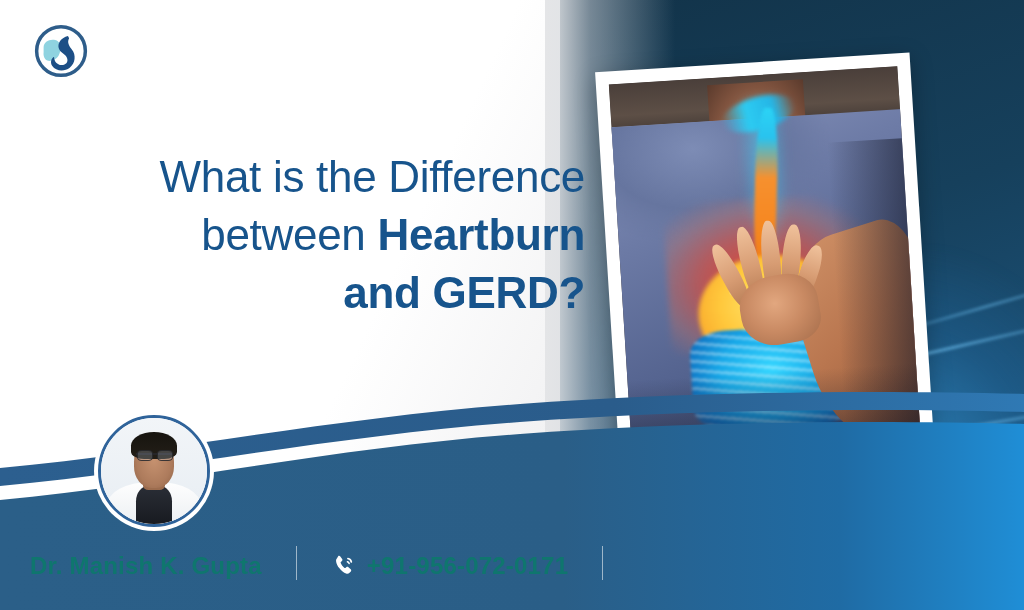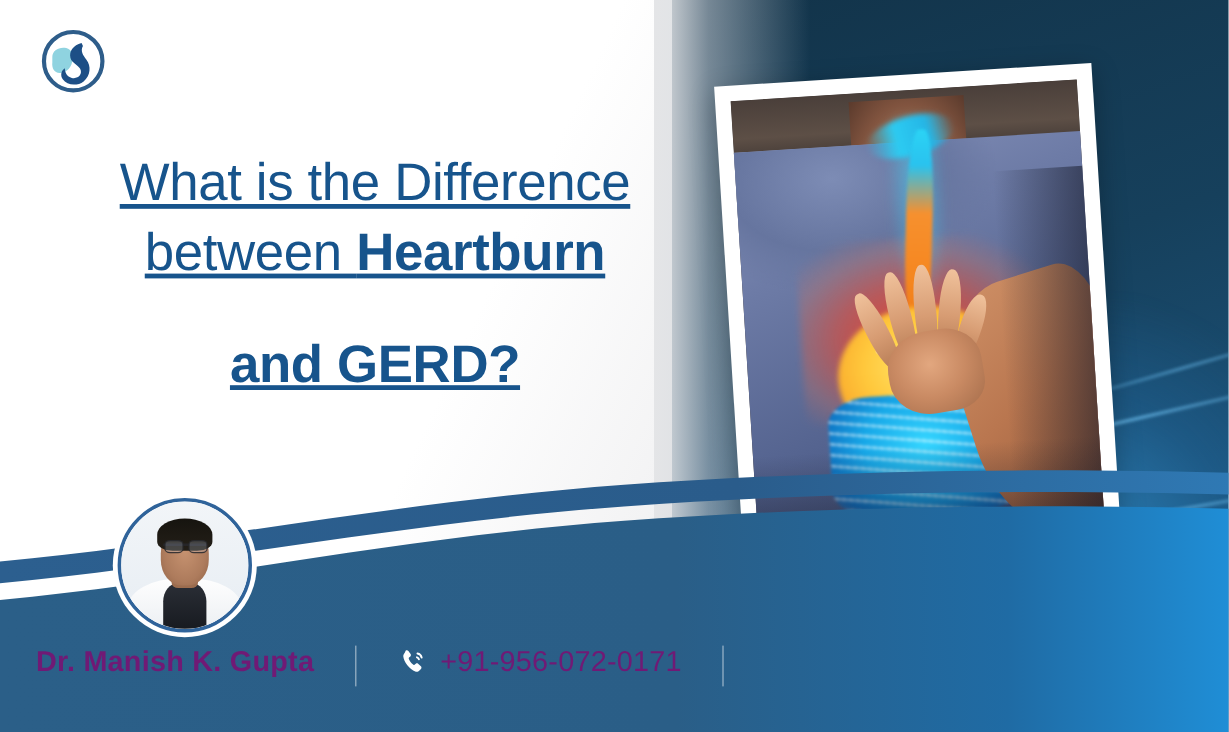--- a/index.html
+++ b/index.html
@@ -48,26 +48,26 @@
   .logo-l1,.logo-l2{
     color:#2f5e8c;font-weight:bold;letter-spacing:.5px;
     font-family:"Liberation Sans Narrow","Liberation Sans",sans-serif;
     transform:scaleX(.88);transform-origin:left center;white-space:nowrap;
   }
   .logo-l1{font-size:23px;}
   .logo-l2{font-size:23px;margin-top:2px;}
 
   
   .headline{
-    position:absolute;left:40px;top:124px;width:545px;
-    text-align:center;color:#17548c;
-    font-size:44px;line-height:1.32;letter-spacing:-.3px;text-decoration:underline;
+    position:absolute;left:40px;top:148px;width:545px;
+    text-align:right;color:#17548c;
+    font-size:44px;line-height:1.32;letter-spacing:-.3px;
   }
   .headline .ln{display:block;white-space:nowrap;}
-  .headline .b{font-weight:bold;margin-top:35px;}
+  .headline .b{font-weight:bold;}
   .headline .reg{font-weight:400;}
 
   
   .photo-frame{
     position:absolute;left:607px;top:62px;width:315px;height:390px;
     background:#ffffff;transform:rotate(-3.6deg);
     box-shadow:0 6px 22px rgba(0,0,0,.28);
     padding:13px 13px 15px 13px;box-sizing:border-box;
   }
   .photo-inner{
@@ -196,26 +196,26 @@
     border-top:2px solid rgba(40,40,45,.8);
   }
   .av-g1,.av-g2{position:absolute;top:30%;width:13%;height:9%;
     border:1.6px solid rgba(35,35,40,.85);border-radius:30%;background:rgba(200,215,230,.22);}
   .av-g1{left:34%;}
   .av-g2{left:53%;}
 
   
   .contact{
     position:absolute;left:30px;top:538px;height:42px;
-    display:flex;align-items:flex-start;color:#701a75;gap:12px;
+    display:flex;align-items:flex-end;color:#0f766e;gap:12px;
   }
   .c-name{font-size:24px;font-weight:bold;letter-spacing:.2px;white-space:nowrap;}
   .c-div{width:1px;height:34px;background:rgba(255,255,255,.55);margin:0 22px;}
   .c-item{display:flex;align-items:center;gap:10px;}
-  .c-text{font-size:24px;font-weight:normal;letter-spacing:.2px;white-space:nowrap;}
+  .c-text{font-size:24px;font-weight:bold;letter-spacing:.2px;white-space:nowrap;}
   .c-ico{width:26px;height:26px;flex:0 0 26px;display:block;}
 </style>
 </head>
 <body>
 
 <div id="banner">
 
   <div class="bg-left"></div>
   <div class="bg-right"></div>
   <div class="bg-right-blend"></div>

